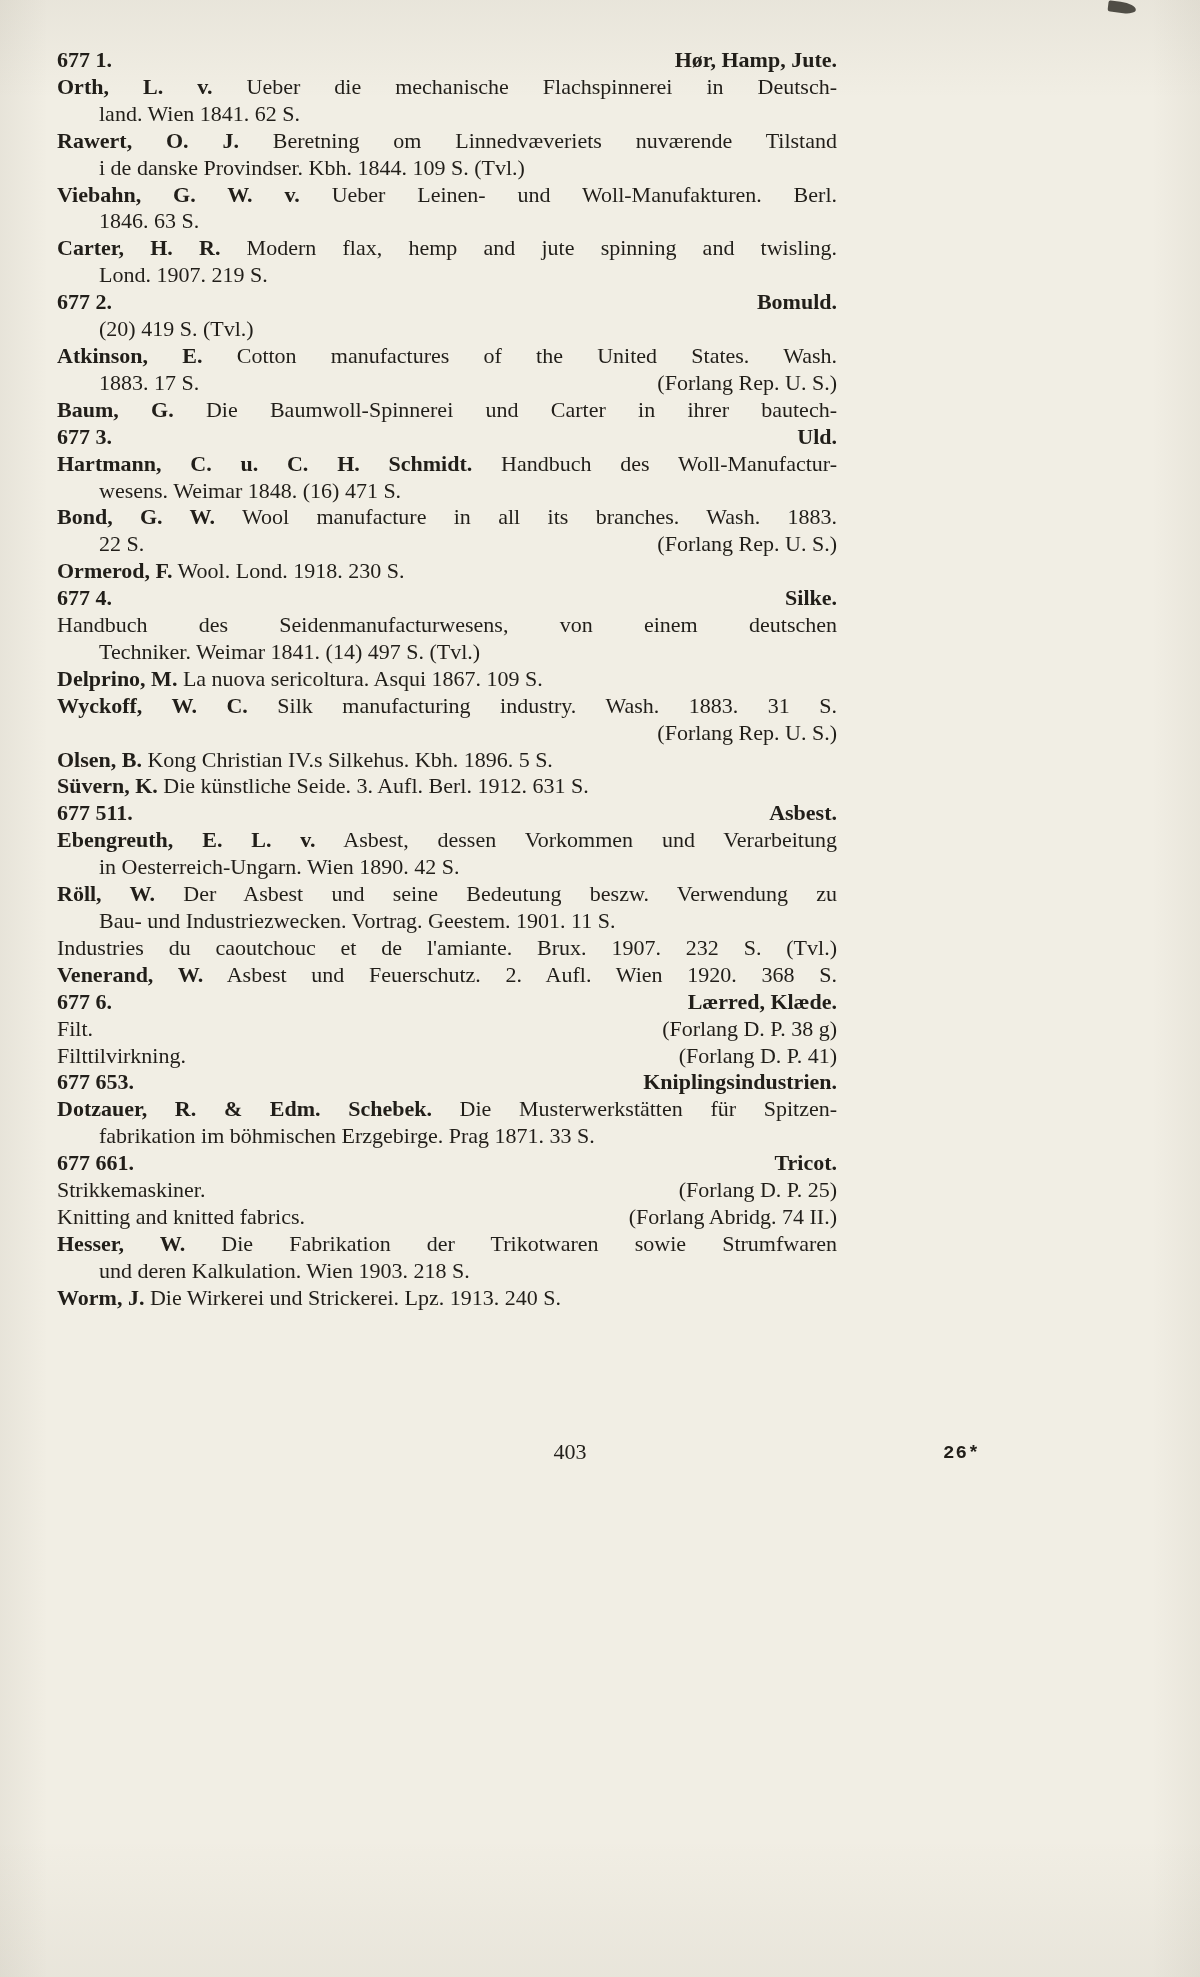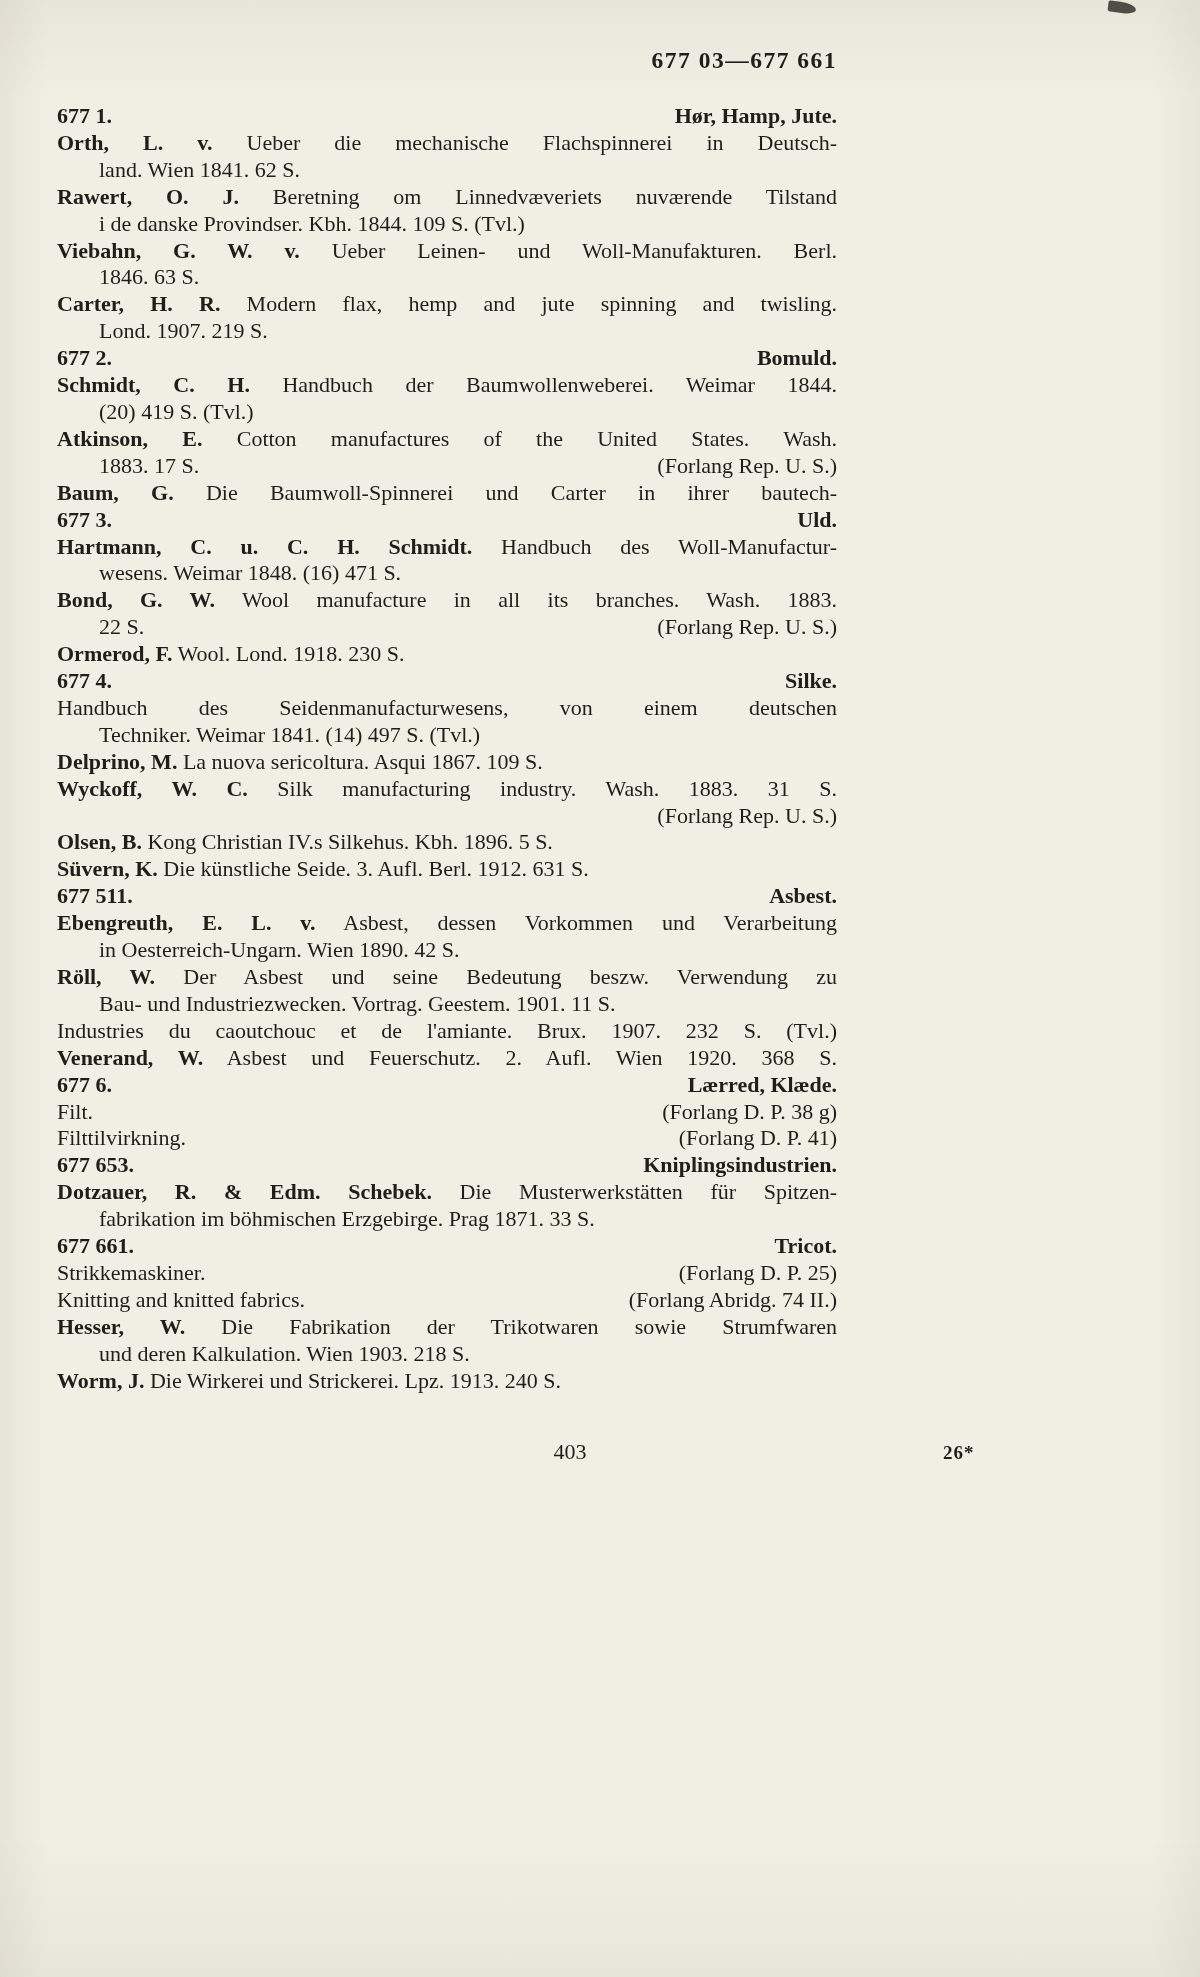--- a/index.html
+++ b/index.html
@@ -76,31 +76,31 @@
     font-size: 22px;
     line-height: 27px;
   }
   .footer-sig {
     position: absolute;
     left: 943px;
     top: 1442px;
     font-size: 19px;
     font-weight: bold;
     letter-spacing: 1px;
+    font-family: Liberation Mono, monospace;
   }
 </style>
 </head>
 <body>
 
 <div class="paper"></div>
 <div class="speck"></div>
 
 <div class="text-block">
 
-  <div class="header-range">677 03—677 661</div>
 
   <div class="sec">
     <div class="line sec-head">
       <b>677 1.</b>
       <b>Hør, Hamp, Jute.</b>
     </div>
     <div class="line just"><b>Orth, L. v.</b><span> Ueber die mechanische Flachspinnerei in Deutsch-</span></div>
     <div class="line indent"><span>land. Wien 1841. 62 S.</span></div>
     <div class="line just"><b>Rawert, O. J.</b><span> Beretning om Linnedvæveriets nuværende Tilstand</span></div>
     <div class="line indent"><span>i de danske Provindser. Kbh. 1844. 109 S. (Tvl.)</span></div>
@@ -108,21 +108,20 @@
     <div class="line indent"><span>1846. 63 S.</span></div>
     <div class="line just"><b>Carter, H. R.</b><span> Modern flax, hemp and jute spinning and twisling.</span></div>
     <div class="line indent"><span>Lond. 1907. 219 S.</span></div>
   </div>
 
   <div class="sec">
     <div class="line sec-head">
       <b>677 2.</b>
       <b>Bomuld.</b>
     </div>
-    <div class="line just"><b>Schmidt, C. H.</b><span> Handbuch der Baumwollenweberei. Weimar 1844.</span></div>
     <div class="line indent"><span>(20) 419 S. (Tvl.)</span></div>
     <div class="line just"><b>Atkinson, E.</b><span> Cotton manufactures of the United States. Wash.</span></div>
     <div class="line indent between">
         <span>1883. 17 S.</span>
         <span>(Forlang Rep. U. S.)</span>
       </div>
     <div class="line just"><b>Baum, G.</b><span> Die Baumwoll-Spinnerei und Carter in ihrer bautech-</span></div>
   </div>
 
   <div class="sec">

